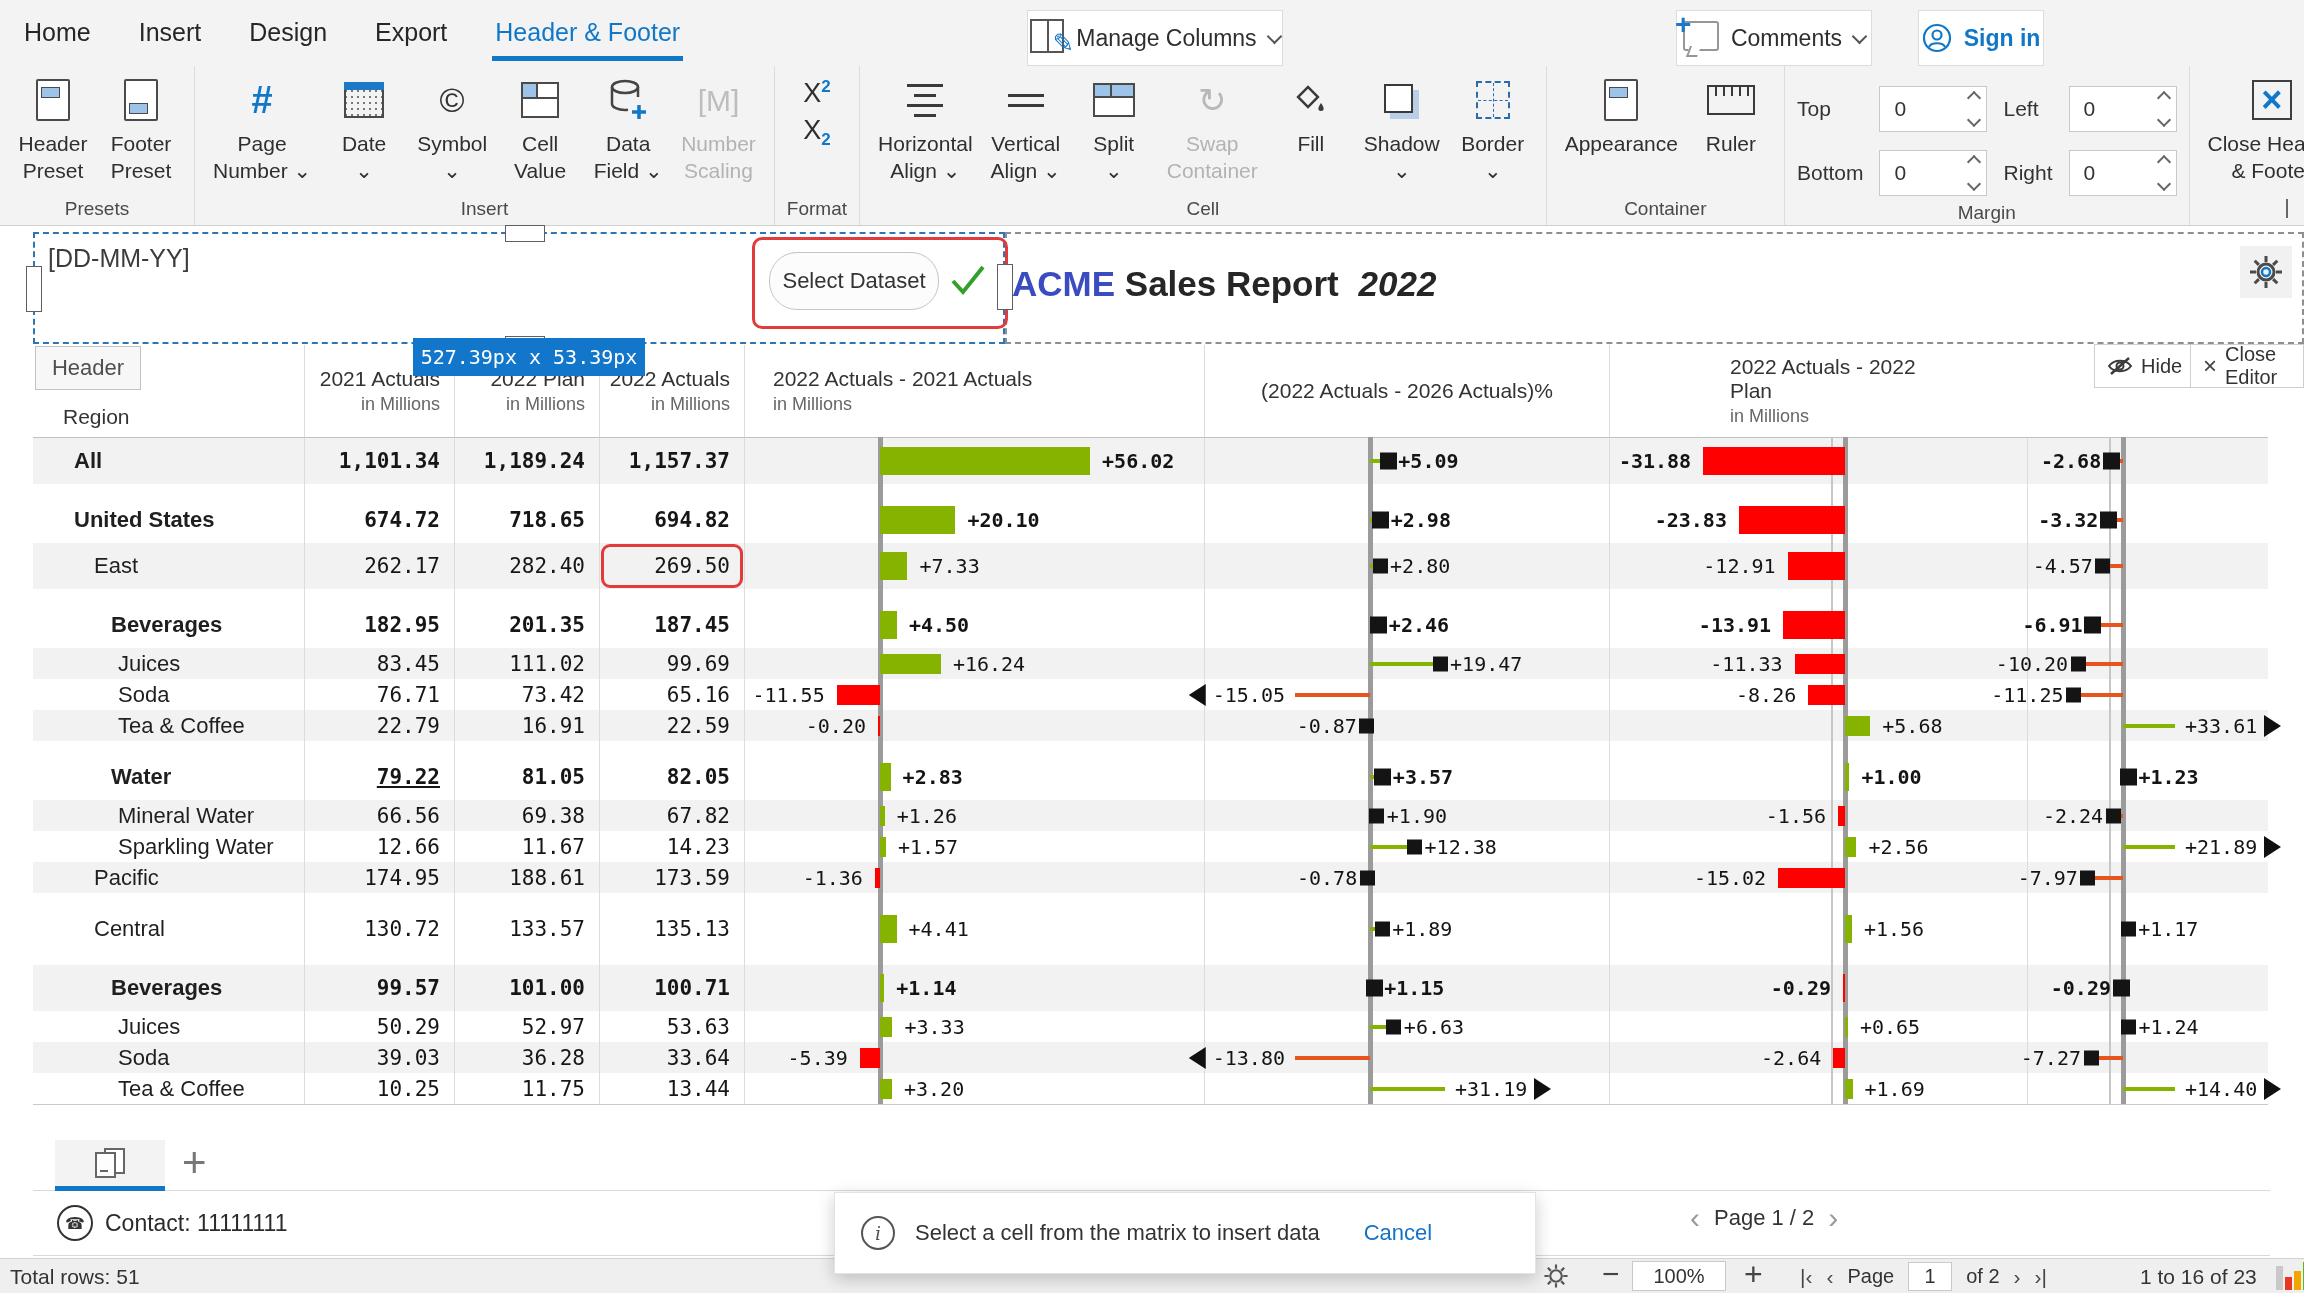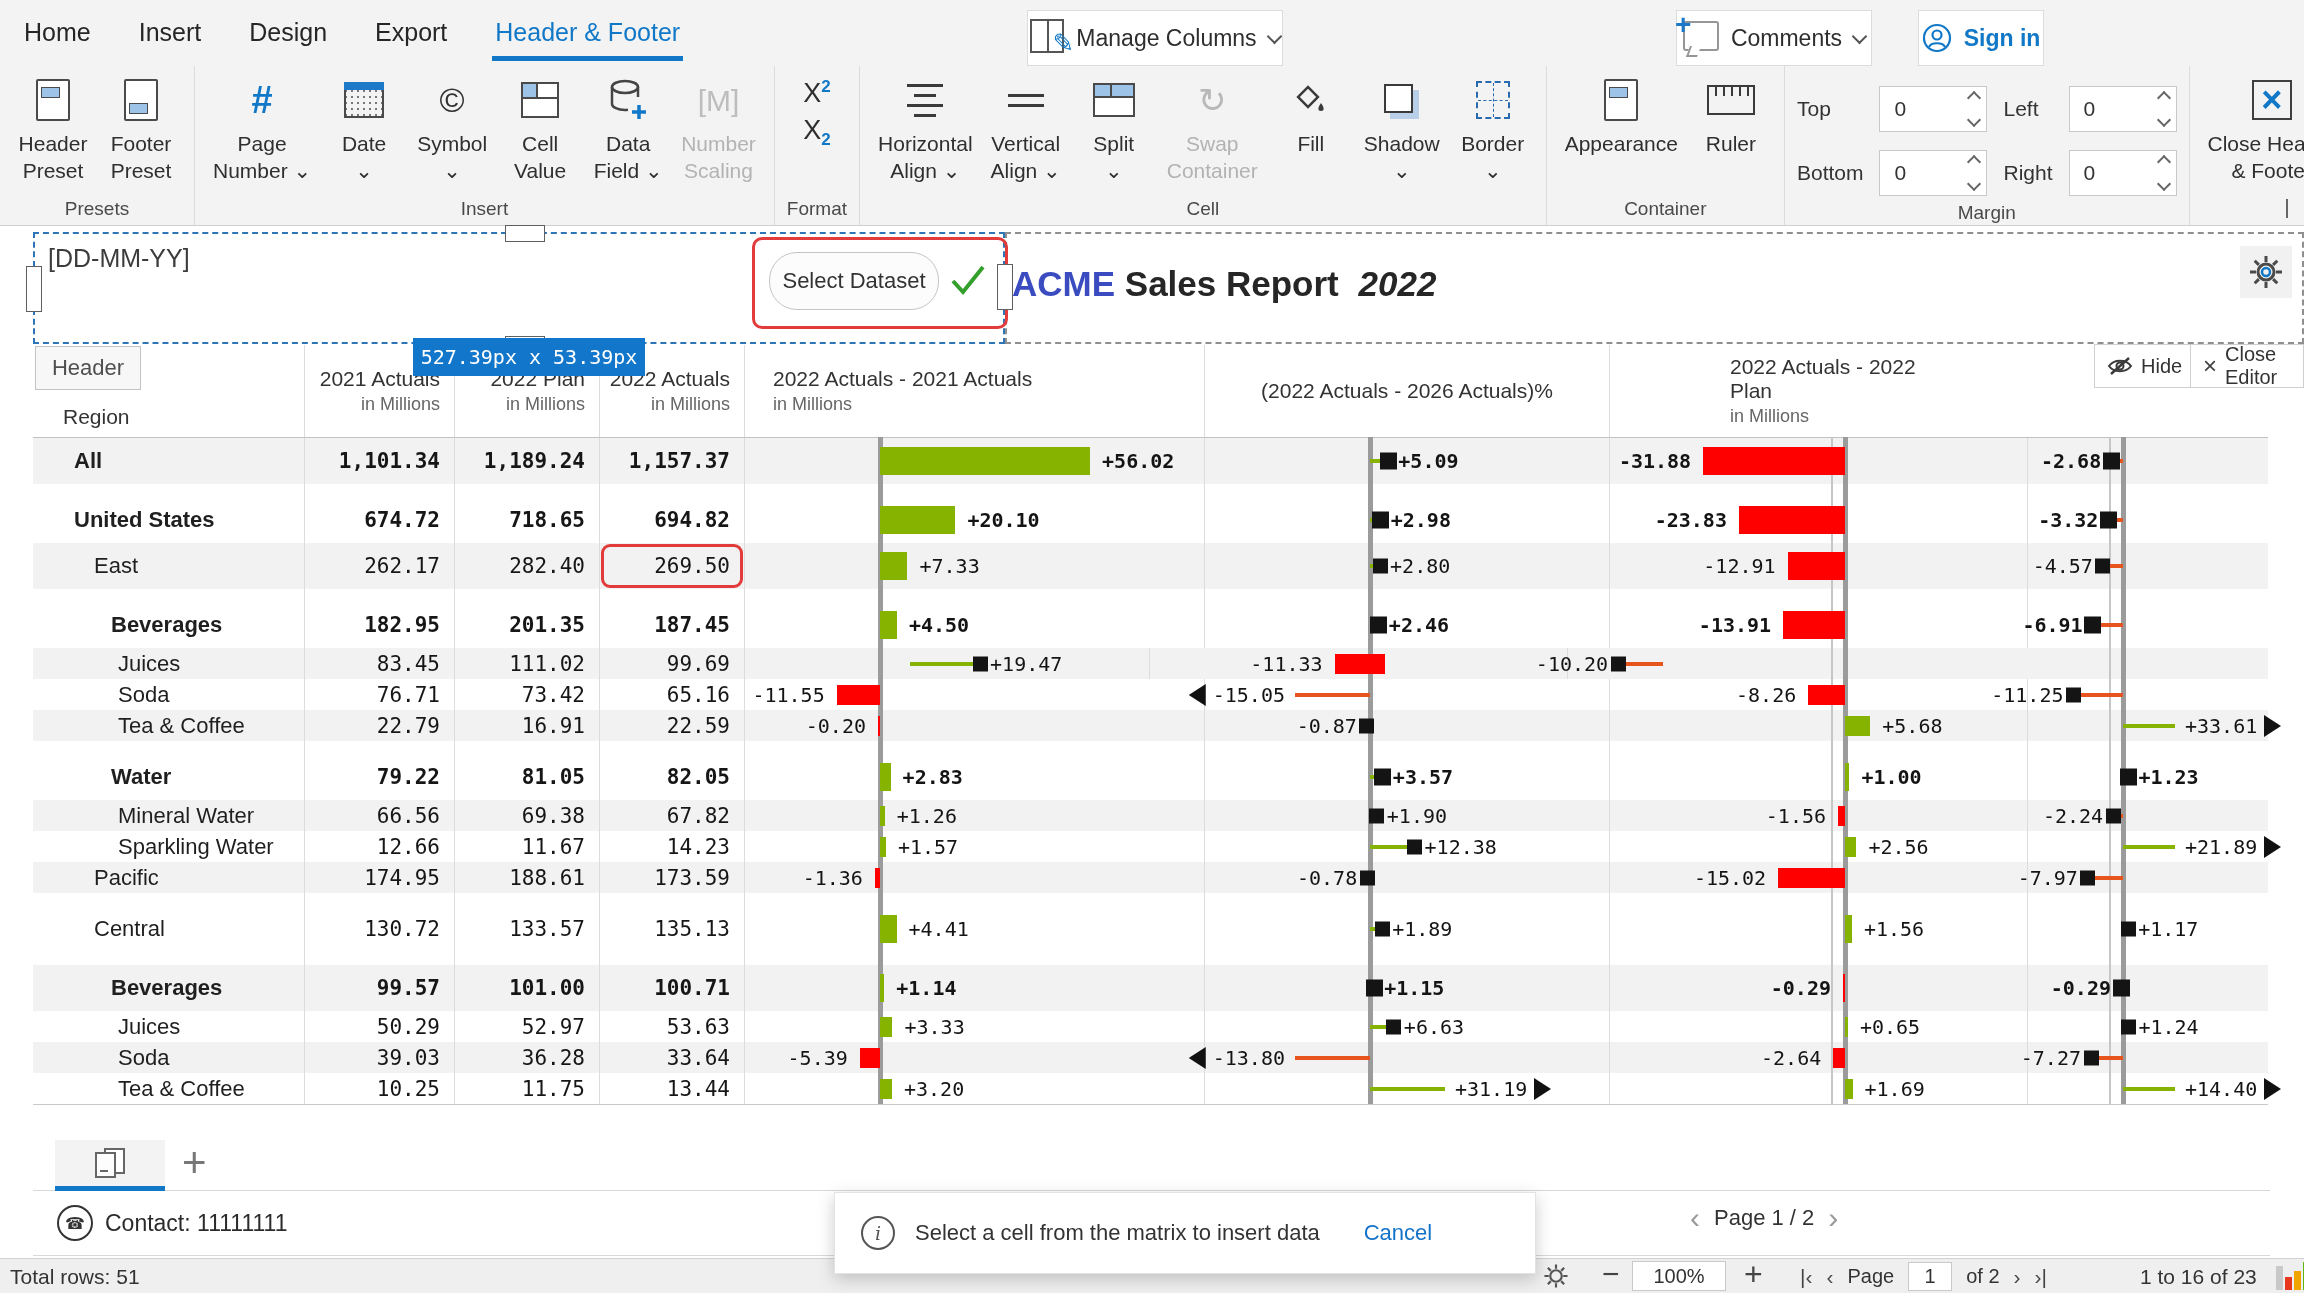--- a/index.html
+++ b/index.html
@@ -621,20 +621,24 @@
           <span class="vlabel left" style="left: 54.596px;">
             <span>-6.91</span>
           </span>
         </div>
       </div>
       <div class="mrow bg-g norm">
         <div class="mc c-label" style="width: 272px; flex: 0 0 auto; padding-left: 85px;">Juices</div>
         <div class="mc c-num" style="width: 150px; flex: 0 0 auto;">83.45</div>
         <div class="mc c-num" style="width: 145px; flex: 0 0 auto;">111.02</div>
         <div class="mc c-num" style="width: 145px; flex: 0 0 auto;">99.69</div>
+        <div class="mc" style="width: 460px; flex: 0 0 auto;">
+          <div class="vbar pos" style="height: 20px; width: 60.9px; left: 135px;"></div>
+          <span class="vlabel" style="left: 207.9px;">+16.24</span>
+        </div>
         <div class="mc" style="width: 405px; flex: 0 0 auto;">
           <div class="pline pos" style="width: 70.092px; left: 165px;"></div>
           <div class="psq" style="width: 15px; height: 15px; left: 227.592px;"></div>
           <span class="vlabel" style="left: 245.092px;">
             <span>+19.47</span>
           </span>
         </div>
         <div class="mc" style="width: 418px; flex: 0 0 auto;">
           <div class="vbar neg" style="height: 20px; width: 50.4185px; left: 184.582px;"></div>
           <span class="vlabel left" style="left: 172.582px;">-11.33</span>
@@ -708,21 +712,21 @@
         <div class="mc c-num" style="width: 150px; flex: 0 0 auto;"></div>
         <div class="mc c-num" style="width: 145px; flex: 0 0 auto;"></div>
         <div class="mc c-num" style="width: 145px; flex: 0 0 auto;"></div>
         <div class="mc" style="width: 460px; flex: 0 0 auto;"></div>
         <div class="mc" style="width: 405px; flex: 0 0 auto;"></div>
         <div class="mc" style="width: 418px; flex: 0 0 auto;"></div>
         <div class="mc" style="width: 240px; flex: 0 0 auto;"></div>
       </div>
       <div class="mrow bg-w tall bold">
         <div class="mc c-label" style="width: 272px; flex: 0 0 auto; padding-left: 78px;">Water</div>
-        <div class="mc c-num" style="width: 150px; flex: 0 0 auto;">79.22</div>
+        <div class="mc c-num" style="width: 150px; flex: 0 0 auto; text-decoration: underline;">79.22</div>
         <div class="mc c-num" style="width: 145px; flex: 0 0 auto;">81.05</div>
         <div class="mc c-num" style="width: 145px; flex: 0 0 auto;">82.05</div>
         <div class="mc" style="width: 460px; flex: 0 0 auto;">
           <div class="vbar pos" style="height: 28px; width: 10.6125px; left: 135px;"></div>
           <span class="vlabel" style="left: 157.613px;">+2.83</span>
         </div>
         <div class="mc" style="width: 405px; flex: 0 0 auto;">
           <div class="pline pos" style="width: 12.852px; left: 165px;"></div>
           <div class="psq" style="width: 17px; height: 17px; left: 169.352px;"></div>
           <span class="vlabel" style="left: 187.852px;">

